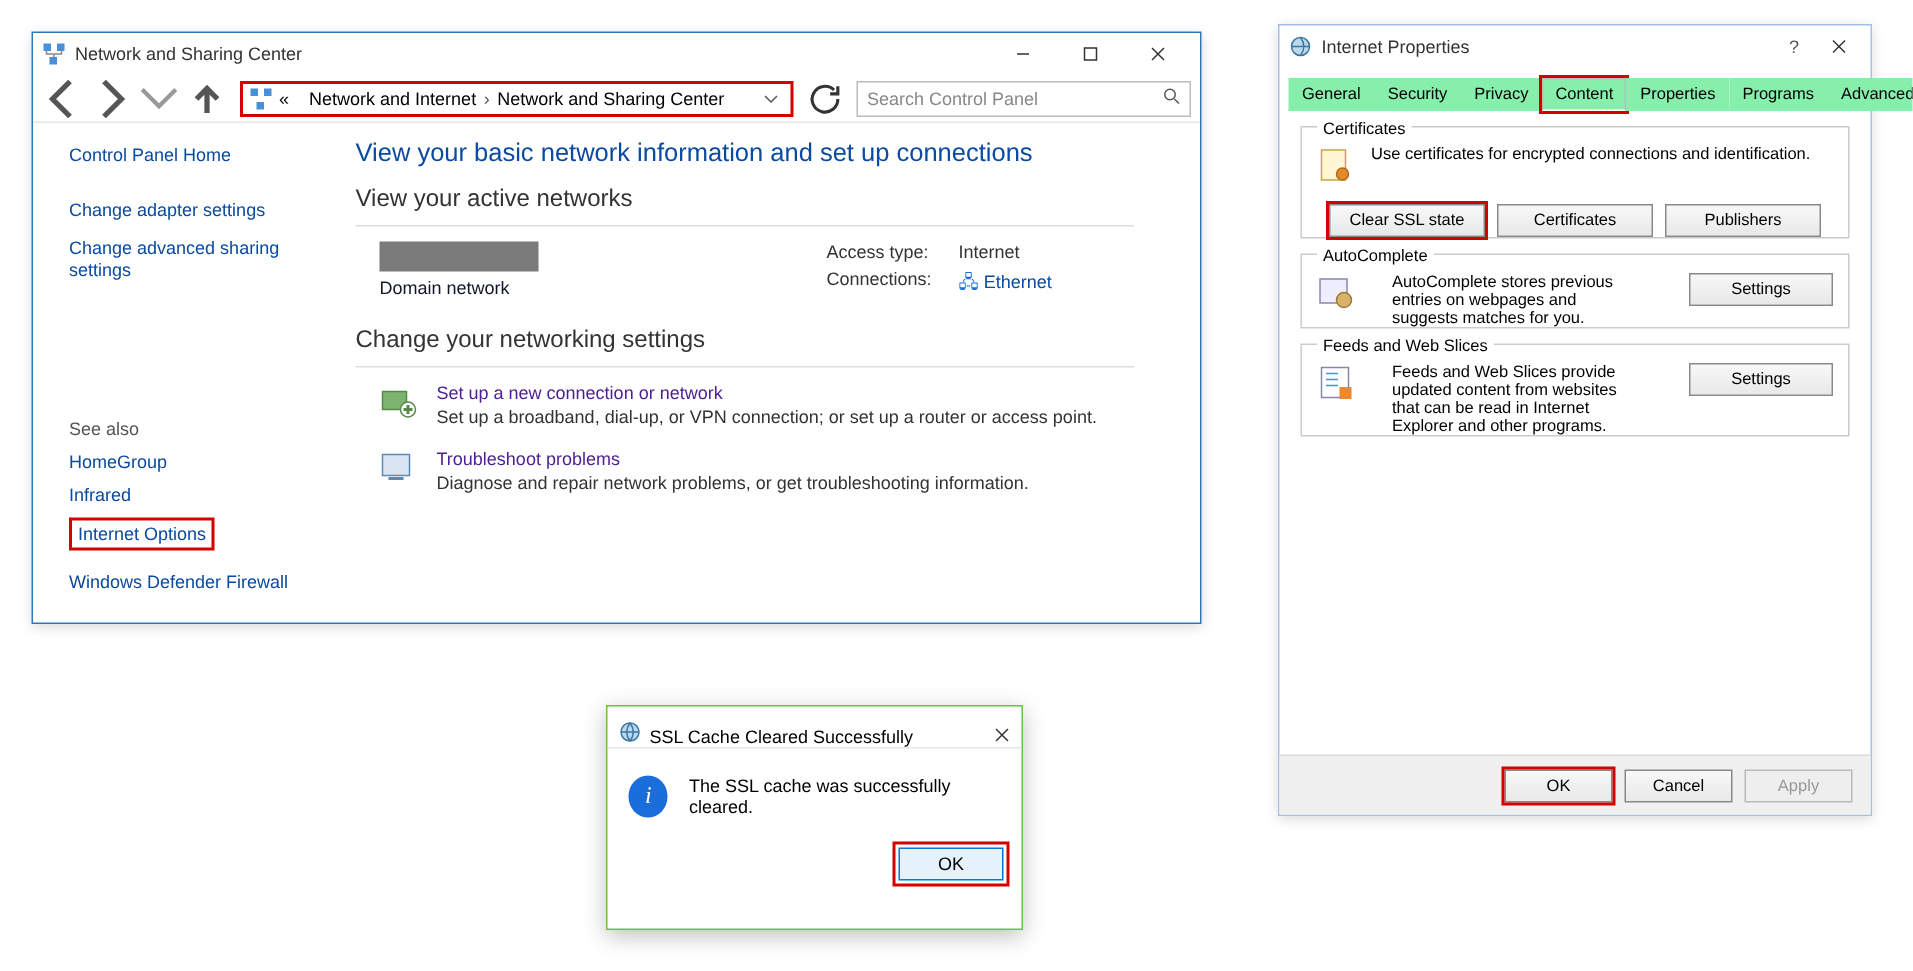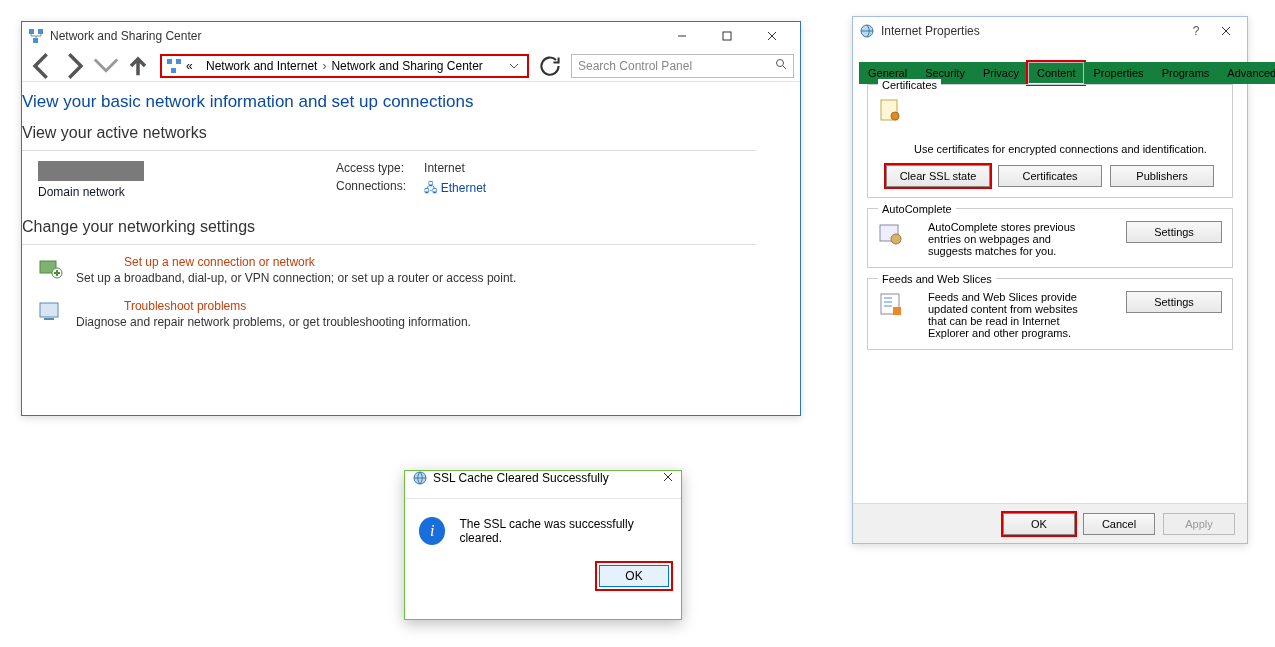--- a/index.html
+++ b/index.html
@@ -37,44 +37,44 @@
   .blk-label { font-size:16px; color:#333; margin-bottom:8px;}
   .net-row { display:flex; align-items:flex-start; gap:26px; margin-left:16px; margin-bottom:18px;}
   .net-box { width:106px; height:20px; background:#7a7a7a;}
   .net-text { color:#0f172a; margin-top:4px;}
   .conn-grid { display:grid; grid-template-columns:auto auto; column-gap:18px; row-gap:4px; font-size:12px;}
   .conn-grid .k { color:#333;}
   .conn-grid .v { color:#333;}
   .conn-grid .v a { color:#0a4aa0; text-decoration:none;}
   .task { display:flex; gap:12px; margin-left:16px; margin-bottom:14px;}
   .task-icon { width:26px; height:26px; }
-  .task-text .ttl { color:#c2410c; margin-bottom:2px;margin-left:48px;}
+  .task-text .ttl { color:#4c1d95; margin-bottom:2px;}
   .task-text .desc { color:#333;}
 
   
   .dlg { position:absolute; left:404px; top:470px; width:278px; height:150px; border:1px solid #6fbf45; background:#fff; box-shadow:0 4px 14px rgba(0,0,0,.25);}
-  .dlg .dlg-title { height:28px; display:flex; align-items:flex-start; padding:0 8px; border-bottom:1px solid #e5e5e5; font-size:12px;}
+  .dlg .dlg-title { height:28px; display:flex; align-items:flex-end; padding:0 8px; border-bottom:1px solid #e5e5e5; font-size:12px;}
   .dlg .dlg-title .t { flex:1;}
   .dlg .dlg-body { display:flex; align-items:center; gap:14px; padding:18px 14px;}
   .dlg .info-icon { width:28px; height:28px; border-radius:50%; background:#1a6edc; color:#fff; display:flex; align-items:center; justify-content:center; font-family:Georgia,serif; font-style:italic; font-size:16px;}
   .dlg .btnrow { display:flex; justify-content:flex-end; padding:0 10px 10px;}
   .dlg .okbtn { width:70px; height:22px; border:1px solid #0078d7; background:#e5f1fb; color:#000; display:flex; align-items:center; justify-content:center;}
 
   
   .win2 { position:absolute; left:852px; top:16px; width:396px; height:528px; border:1px solid #a6c0e4; background:#fff; box-shadow:0 2px 8px rgba(0,0,0,.15);}
   .win2 .tabs { display:flex; margin:6px 6px 0 6px; font-size:11px; border-bottom:1px solid #bbb;}
-  .win2 .tab { padding:4px 8px; border:1px solid transparent; border-bottom:none; position:relative; top:11px; background:#15803d;}
+  .win2 .tab { padding:4px 8px; border:1px solid transparent; border-bottom:none; position:relative; top:1px; background:#86efac;}
   .win2 .tab.active { border-color:#bbb; border-bottom:1px solid #fff; }
   .win2-body { padding:10px 14px; height:445px;}
-  .group { border:1px solid #ccc; padding:8px 10px 10px; margin-bottom:10px; position:relative;}
+  .group { border:1px solid #ccc; padding:8px 10px 0; margin-bottom:10px; position:relative;}
   .group::before { content:none;}
   .group-title { position:relative; top:-15px; background:#fff; padding:0 4px; font-size:11px; color:#000; display:inline-block;}
   .group-content { margin-top:-10px;}
   .cert-row { display:flex; align-items:flex-start; gap:10px;}
-  .cert-text { font-size:11px; flex:1;margin-top:46px;}
+  .cert-text { font-size:11px; flex:1;}
   .btn { width:104px; height:22px; border:1px solid #888; background:linear-gradient(#f8f8f8,#e8e8e8); display:flex; align-items:center; justify-content:center; font-size:11px;}
   .btnrow3 { display:flex; gap:8px; margin-top:10px; justify-content:center;}
   .ac-row { display:flex; gap:24px; align-items:flex-start;}
   .ac-text { flex:1; font-size:11px;}
   .settings-btn { width:96px; height:22px; border:1px solid #888; background:linear-gradient(#f8f8f8,#e8e8e8); display:flex; align-items:center; justify-content:center; font-size:11px;margin-left:15px;}
   .win2-footer { position:absolute; left:0; right:0; bottom:0; height:40px; background:#f0f0f0; border-top:1px solid #ddd; display:flex; align-items:center; justify-content:flex-end; gap:8px; padding:0 12px;}
   .fbtn { width:72px; height:22px; border:1px solid #888; background:linear-gradient(#f8f8f8,#e8e8e8); display:flex; align-items:center; justify-content:center; font-size:11px;}
   .fbtn.disabled { color:#999; background:#eee; border-color:#bbb;}
   .hl-red { outline:2px solid #d40000; outline-offset:0;}
   .hl-red-box { border:2px solid #d40000 !important;}
@@ -159,20 +159,31 @@
     <div class="search-wrap">
       <span>Search Control Panel</span>
       <span class="mag"><svg width="12" height="12" viewBox="0 0 12 12">
             <circle cx="5" cy="5" r="3.5" fill="none" stroke="#555"></circle>
             <path d="M8 8l3 3" stroke="#555"></path>
           </svg></span>
     </div>
   </div>
 
   <div class="win1-body">
+    <div class="leftcol">
+      <div class="lnk">Control Panel Home</div>
+      <div style="height:12px"></div>
+      <div class="lnk">Change adapter settings</div>
+      <div class="lnk">Change advanced sharing settings</div>
+      <div class="hd">See also</div>
+      <div class="lnk2">HomeGroup</div>
+      <div class="lnk2">Infrared</div>
+      <div class="lnk2 hl-red-box" style="padding:2px 4px; width:fit-content;">Internet Options</div>
+      <div class="lnk2" style="margin-top:6px">Windows Defender Firewall</div>
+    </div>
 
     <div class="rightcol">
       <h1>View your basic network information and set up connections</h1>
       <div class="blk-label">View your active networks</div>
       <div style="height:1px;background:#ddd;margin-bottom:10px; margin-right:20px"></div>
       <div class="net-row">
         <div>
           <div class="net-box"></div>
           <div class="net-text">Domain network</div>
         </div>

